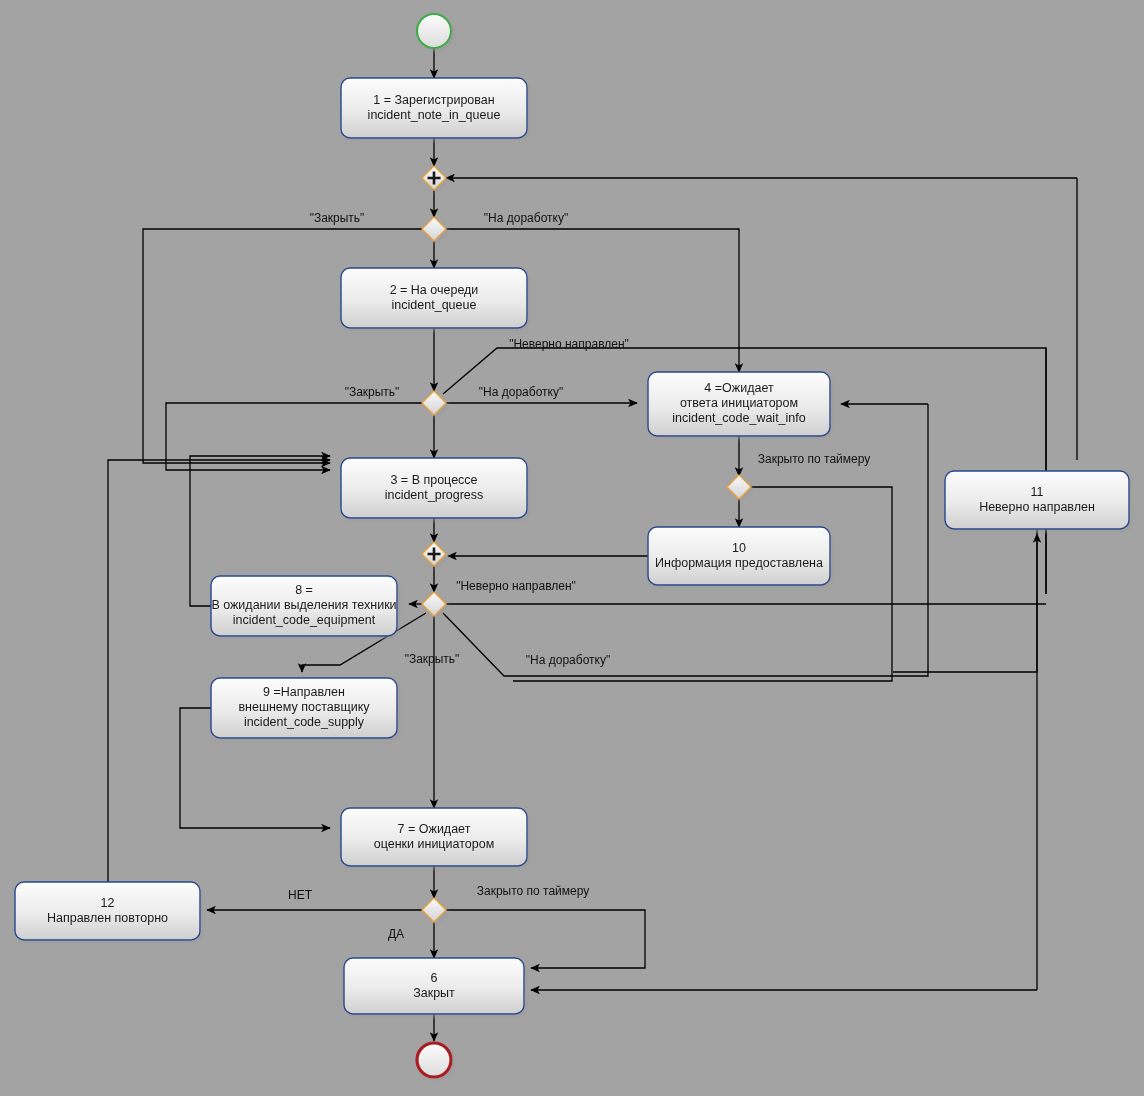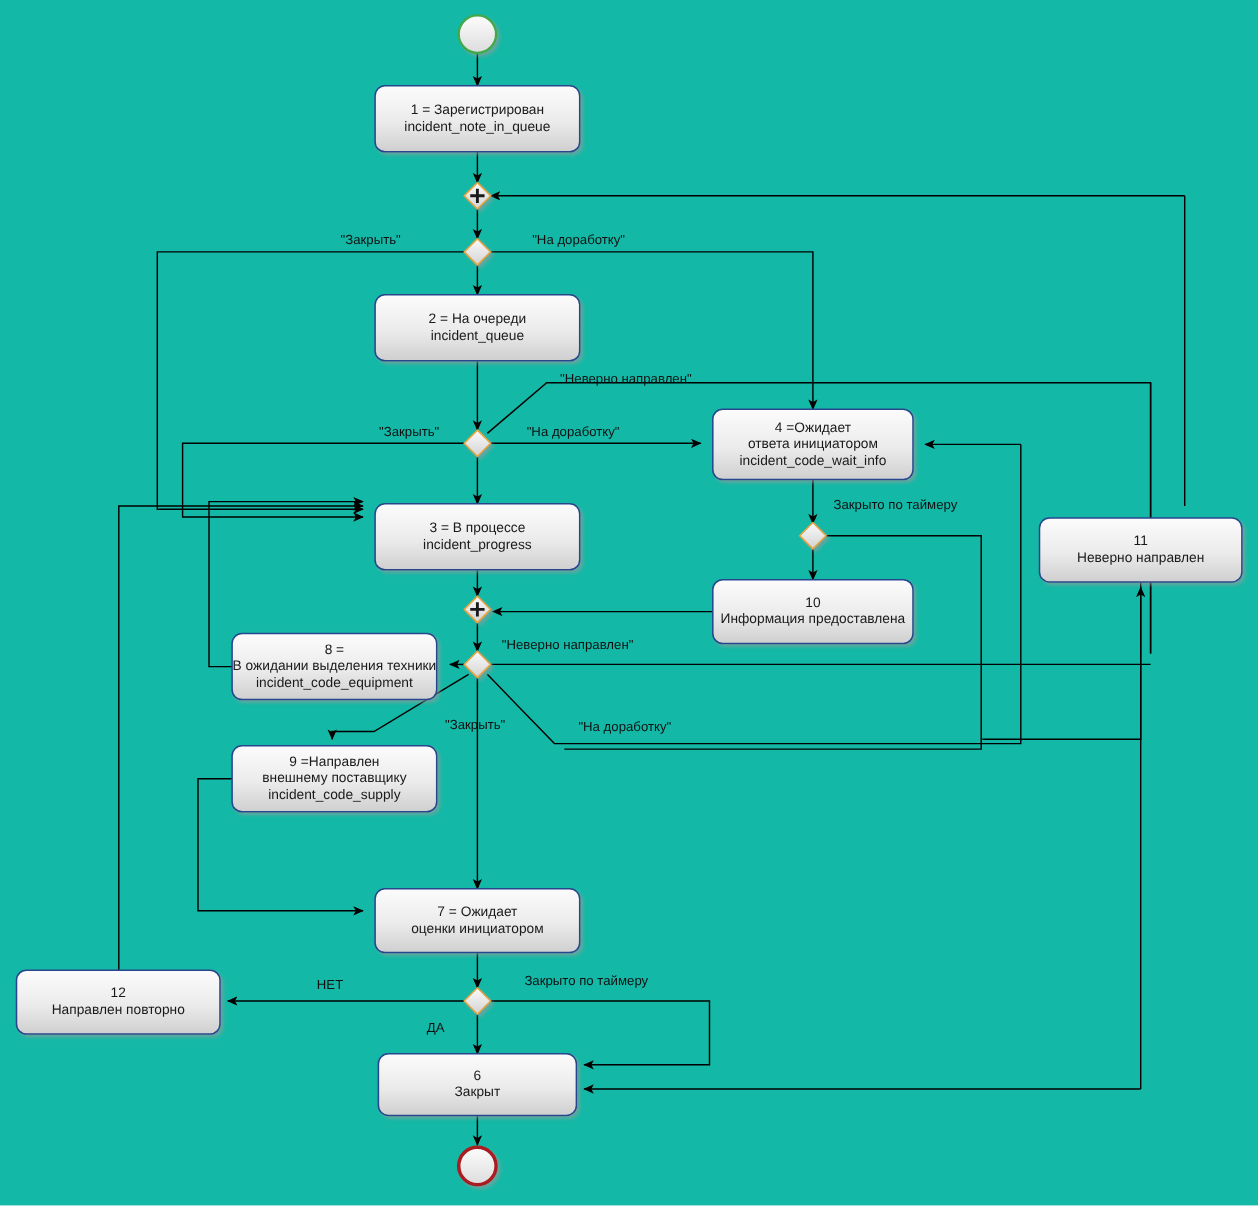--- a/index.html
+++ b/index.html
@@ -1,18 +1,18 @@
 <!DOCTYPE html>
 <html><head>
 <meta charset="utf-8">
 <title>Incident State Diagram</title>
 <style>
   html,body{margin:0;padding:0;background:#ffffff;}
   body{font-family:"Liberation Sans","DejaVu Sans",sans-serif;}
-  #canvas-wrap{position:relative;width:1144px;height:1096px;background:#14b8a6;overflow:hidden;text-align:center;}
+  #canvas-wrap{position:relative;width:1144px;height:1096px;background:#a3a3a3;overflow:hidden;text-align:center;}
   svg#diagram{position:absolute;left:0;top:0;width:1144px;height:1096px;}
   .node-label{font-family:"Liberation Sans","DejaVu Sans",sans-serif;font-size:12.5px;fill:#1a1a1a;dominant-baseline:middle;text-anchor:middle;}
   .edge-label{font-family:"Liberation Sans","DejaVu Sans",sans-serif;font-size:12px;fill:#111111;dominant-baseline:middle;}
   .flow-line{stroke:#000000;stroke-width:1.3;fill:none;}
   .box-rect{stroke:#26478d;stroke-width:1.4;}
   .gw-diamond{stroke:#e8a33d;stroke-width:1.4;}
   .gw-plus{stroke:#1a1a1a;stroke-width:2.6;stroke-linecap:butt;}
   .start-circle{fill:url(#gradCircle);stroke:#3faa4a;stroke-width:2.1;}
   .end-circle{fill:url(#gradCircle);stroke:#a81f22;stroke-width:3.2;}
 </style>

